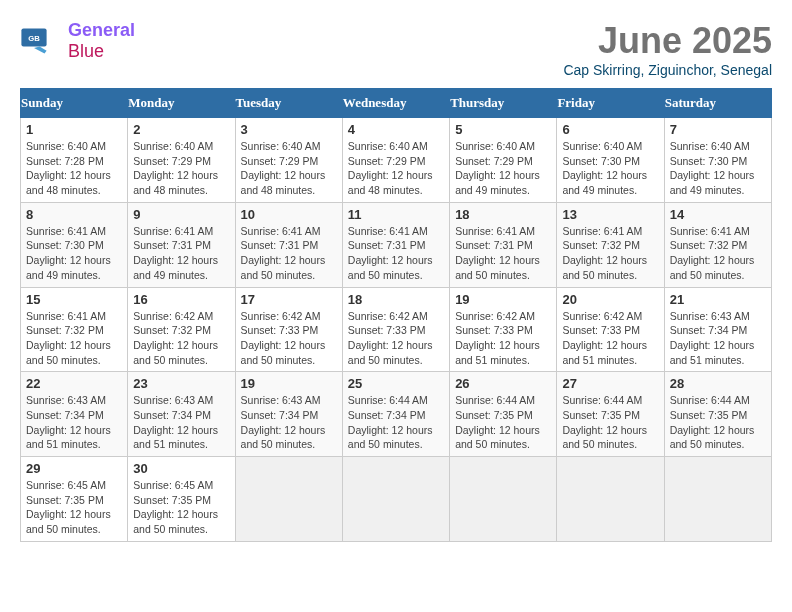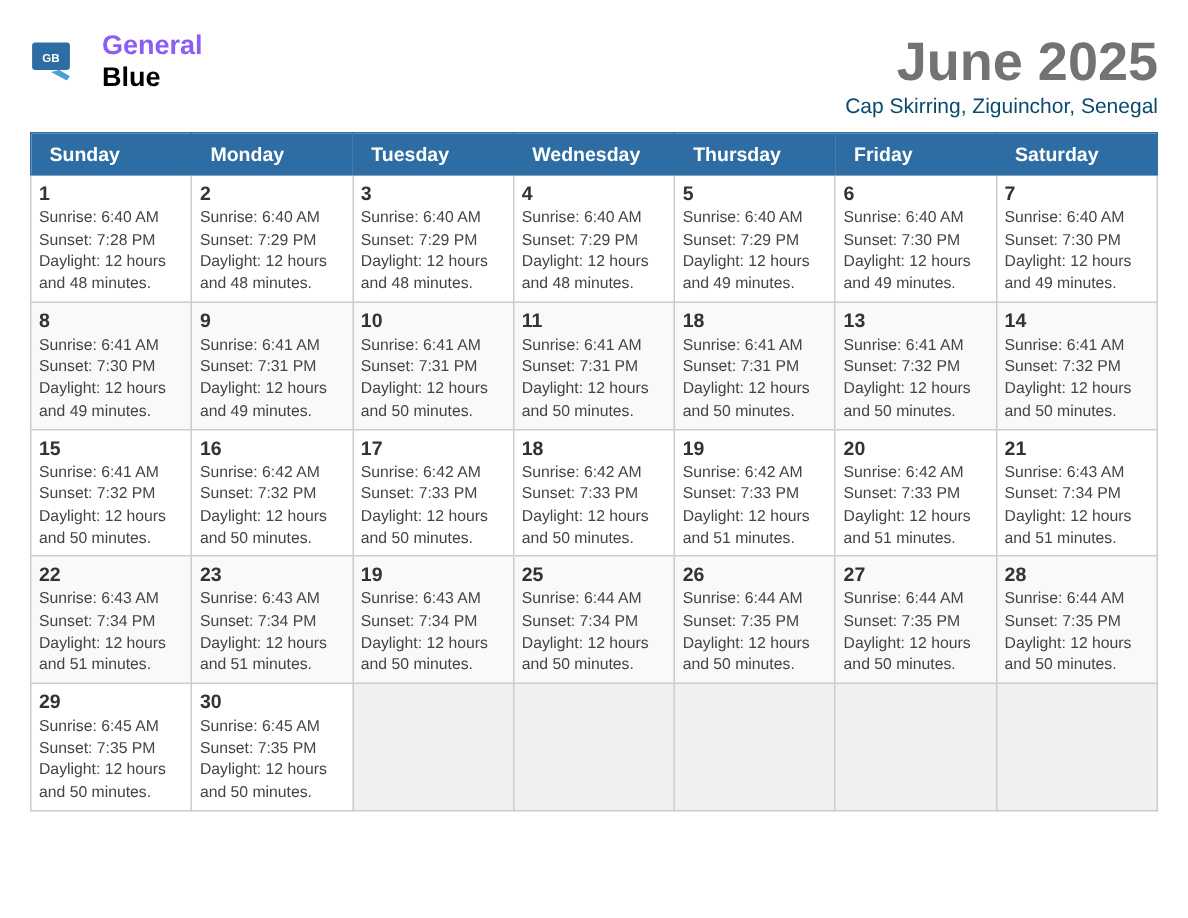--- a/index.html
+++ b/index.html
@@ -21,22 +21,22 @@
       align-items: center;
       gap: 18px;
     }
     .logo-text-general {
       font-size: 18px;
       font-weight: bold;
       color: #8b5cf6;
     }
     .logo-text-blue {
       font-size: 18px;
-      font-weight: bold;
-      color: #000000;
+      font-weight: normal;
+      color: #be185d;
     }
     .logo-icon {
       width: 28px;
       height: 28px;
       margin-right: 2px;
     }
     .title-block {
       text-align: right;
     }
     .month-title {
@@ -49,25 +49,26 @@
       color: #0c4a6e;
     }
     .calendar {
       width: 100%;
       border-collapse: collapse;
       font-size: 11px;
     }
     .calendar thead tr th {
       background-color: #2e6da4;
       color: #fff;
-      padding: 6px 12px;
+      padding: 6px 0;
       text-align: left;
       font-size: 13px;
       font-weight: bold;
       border: 1px solid #2e6da4;
+      font-family: Liberation Serif, serif;
     }
     .calendar tbody tr td {
       vertical-align: top;
       padding: 4px 5px;
       border: 1px solid #ccc;
       width: calc(100% / 7);
       min-height: 80px;
       background: #fff;
     }
     .calendar tbody tr:nth-child(even) td {

